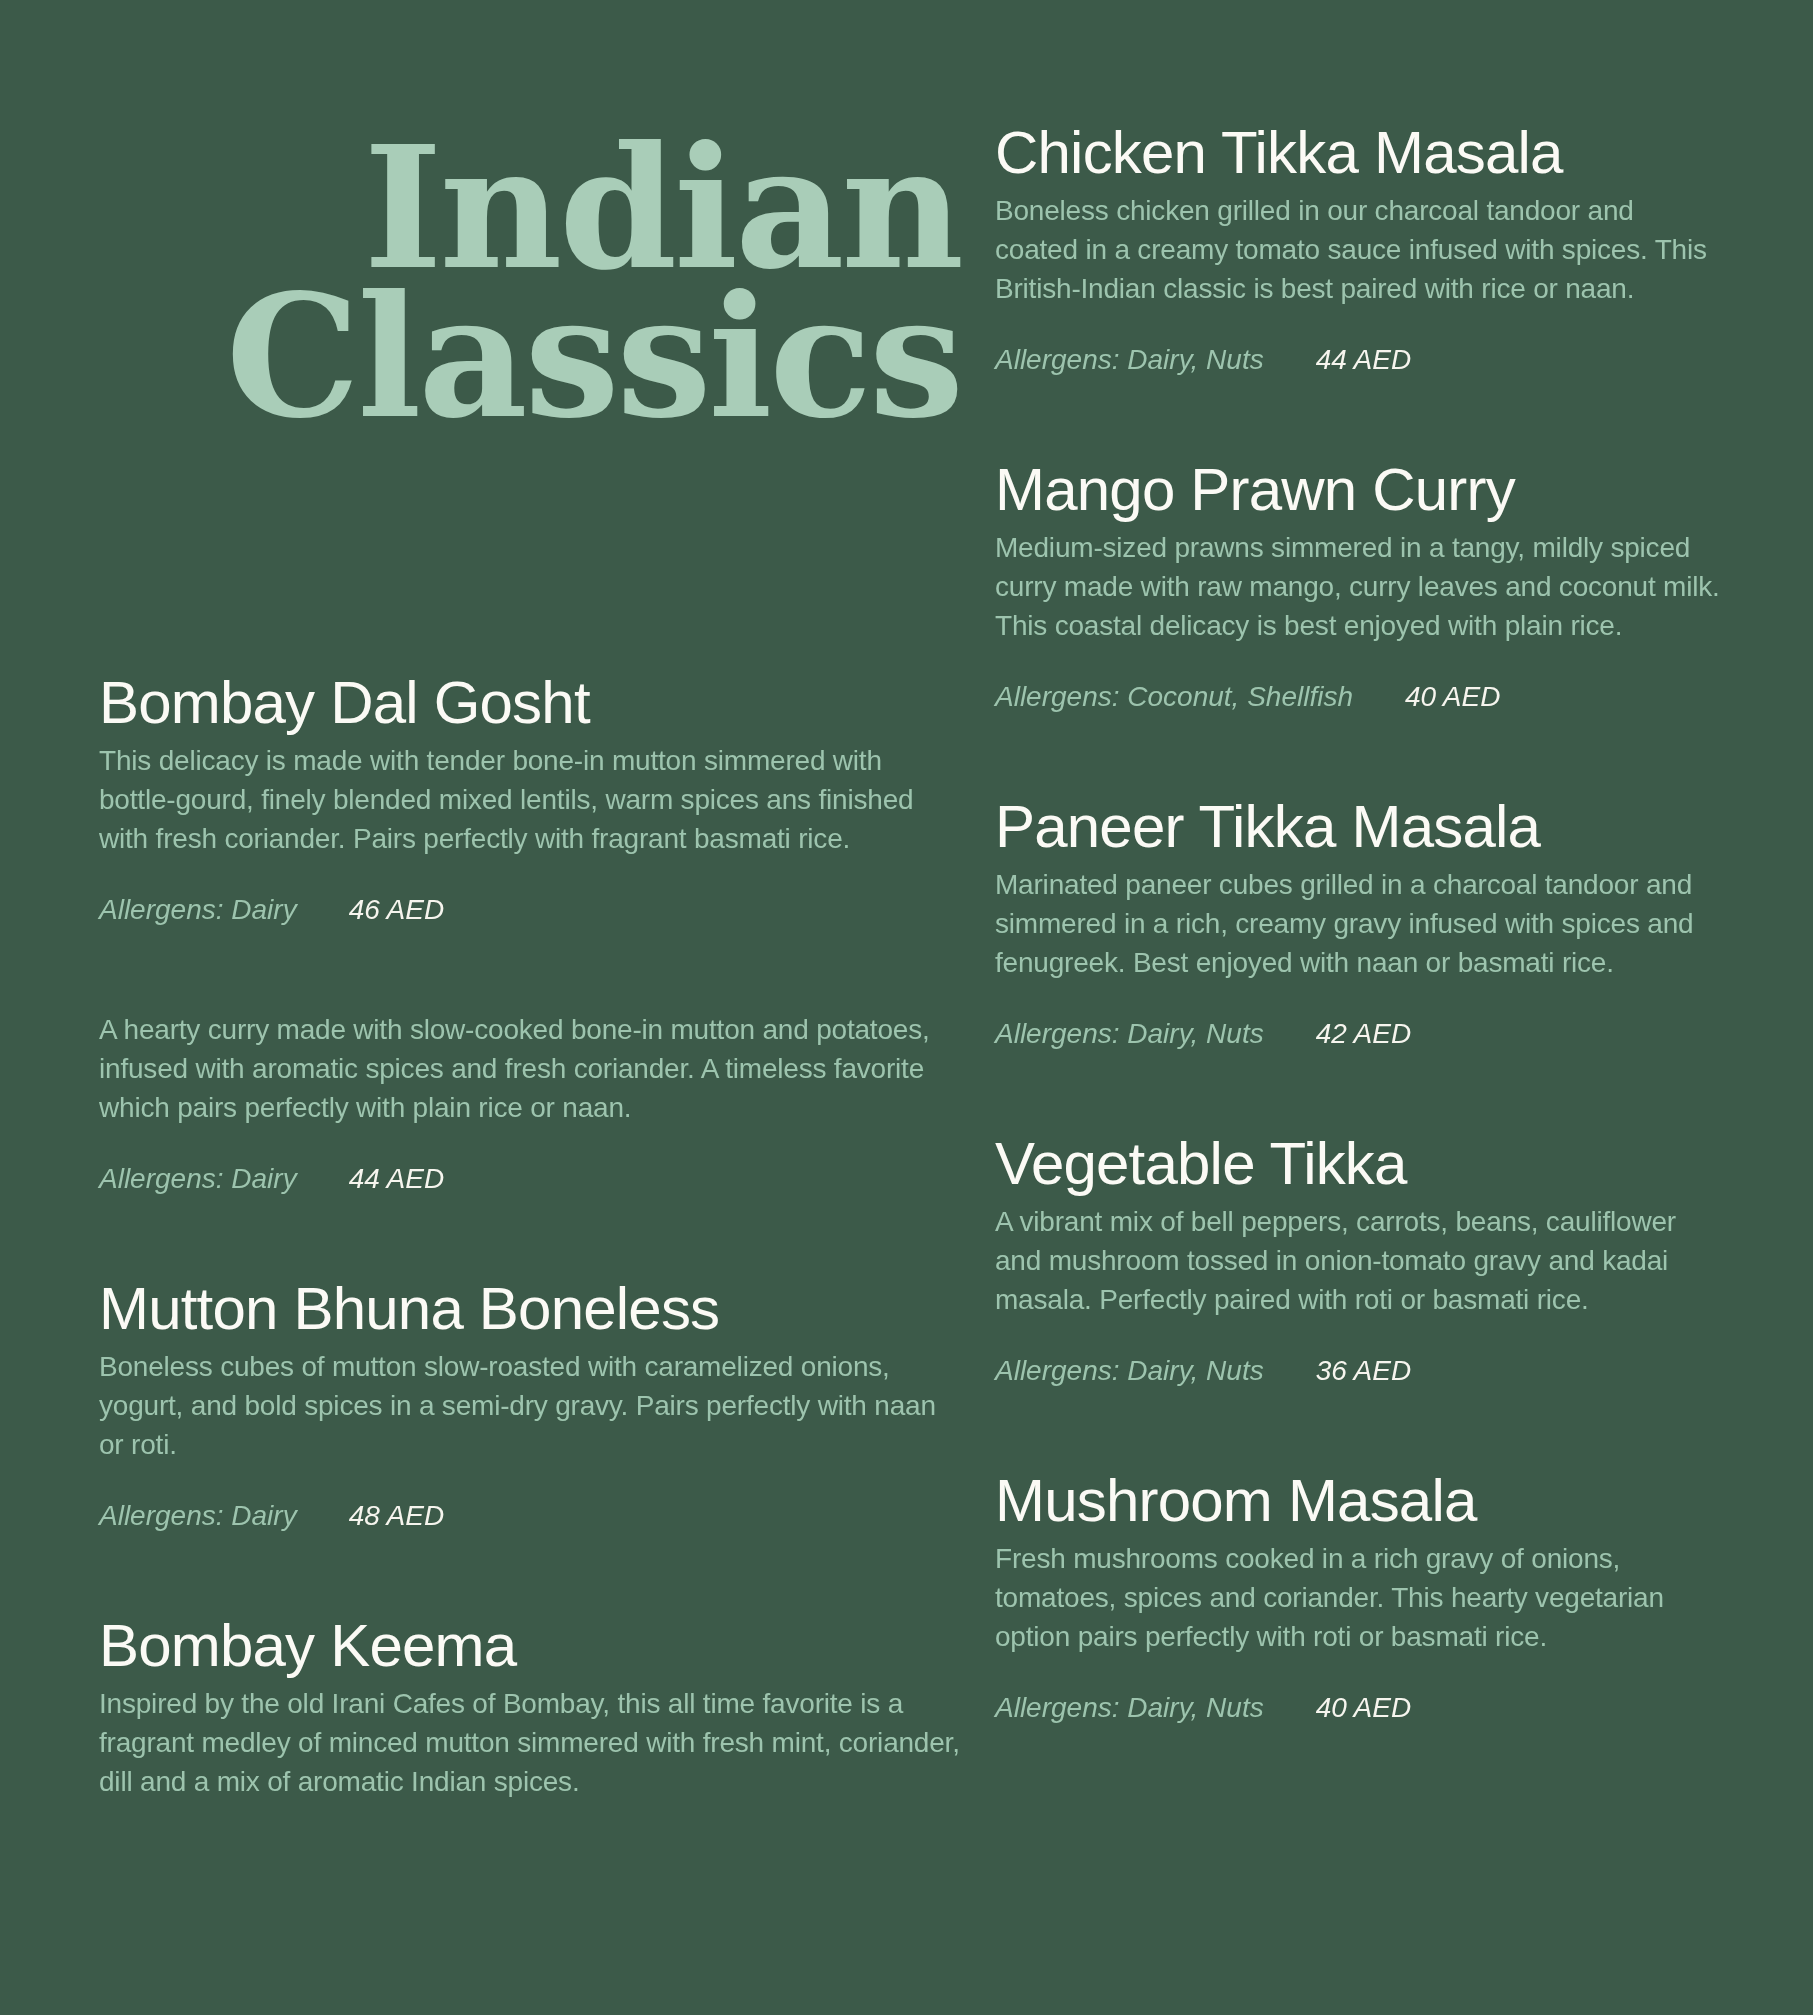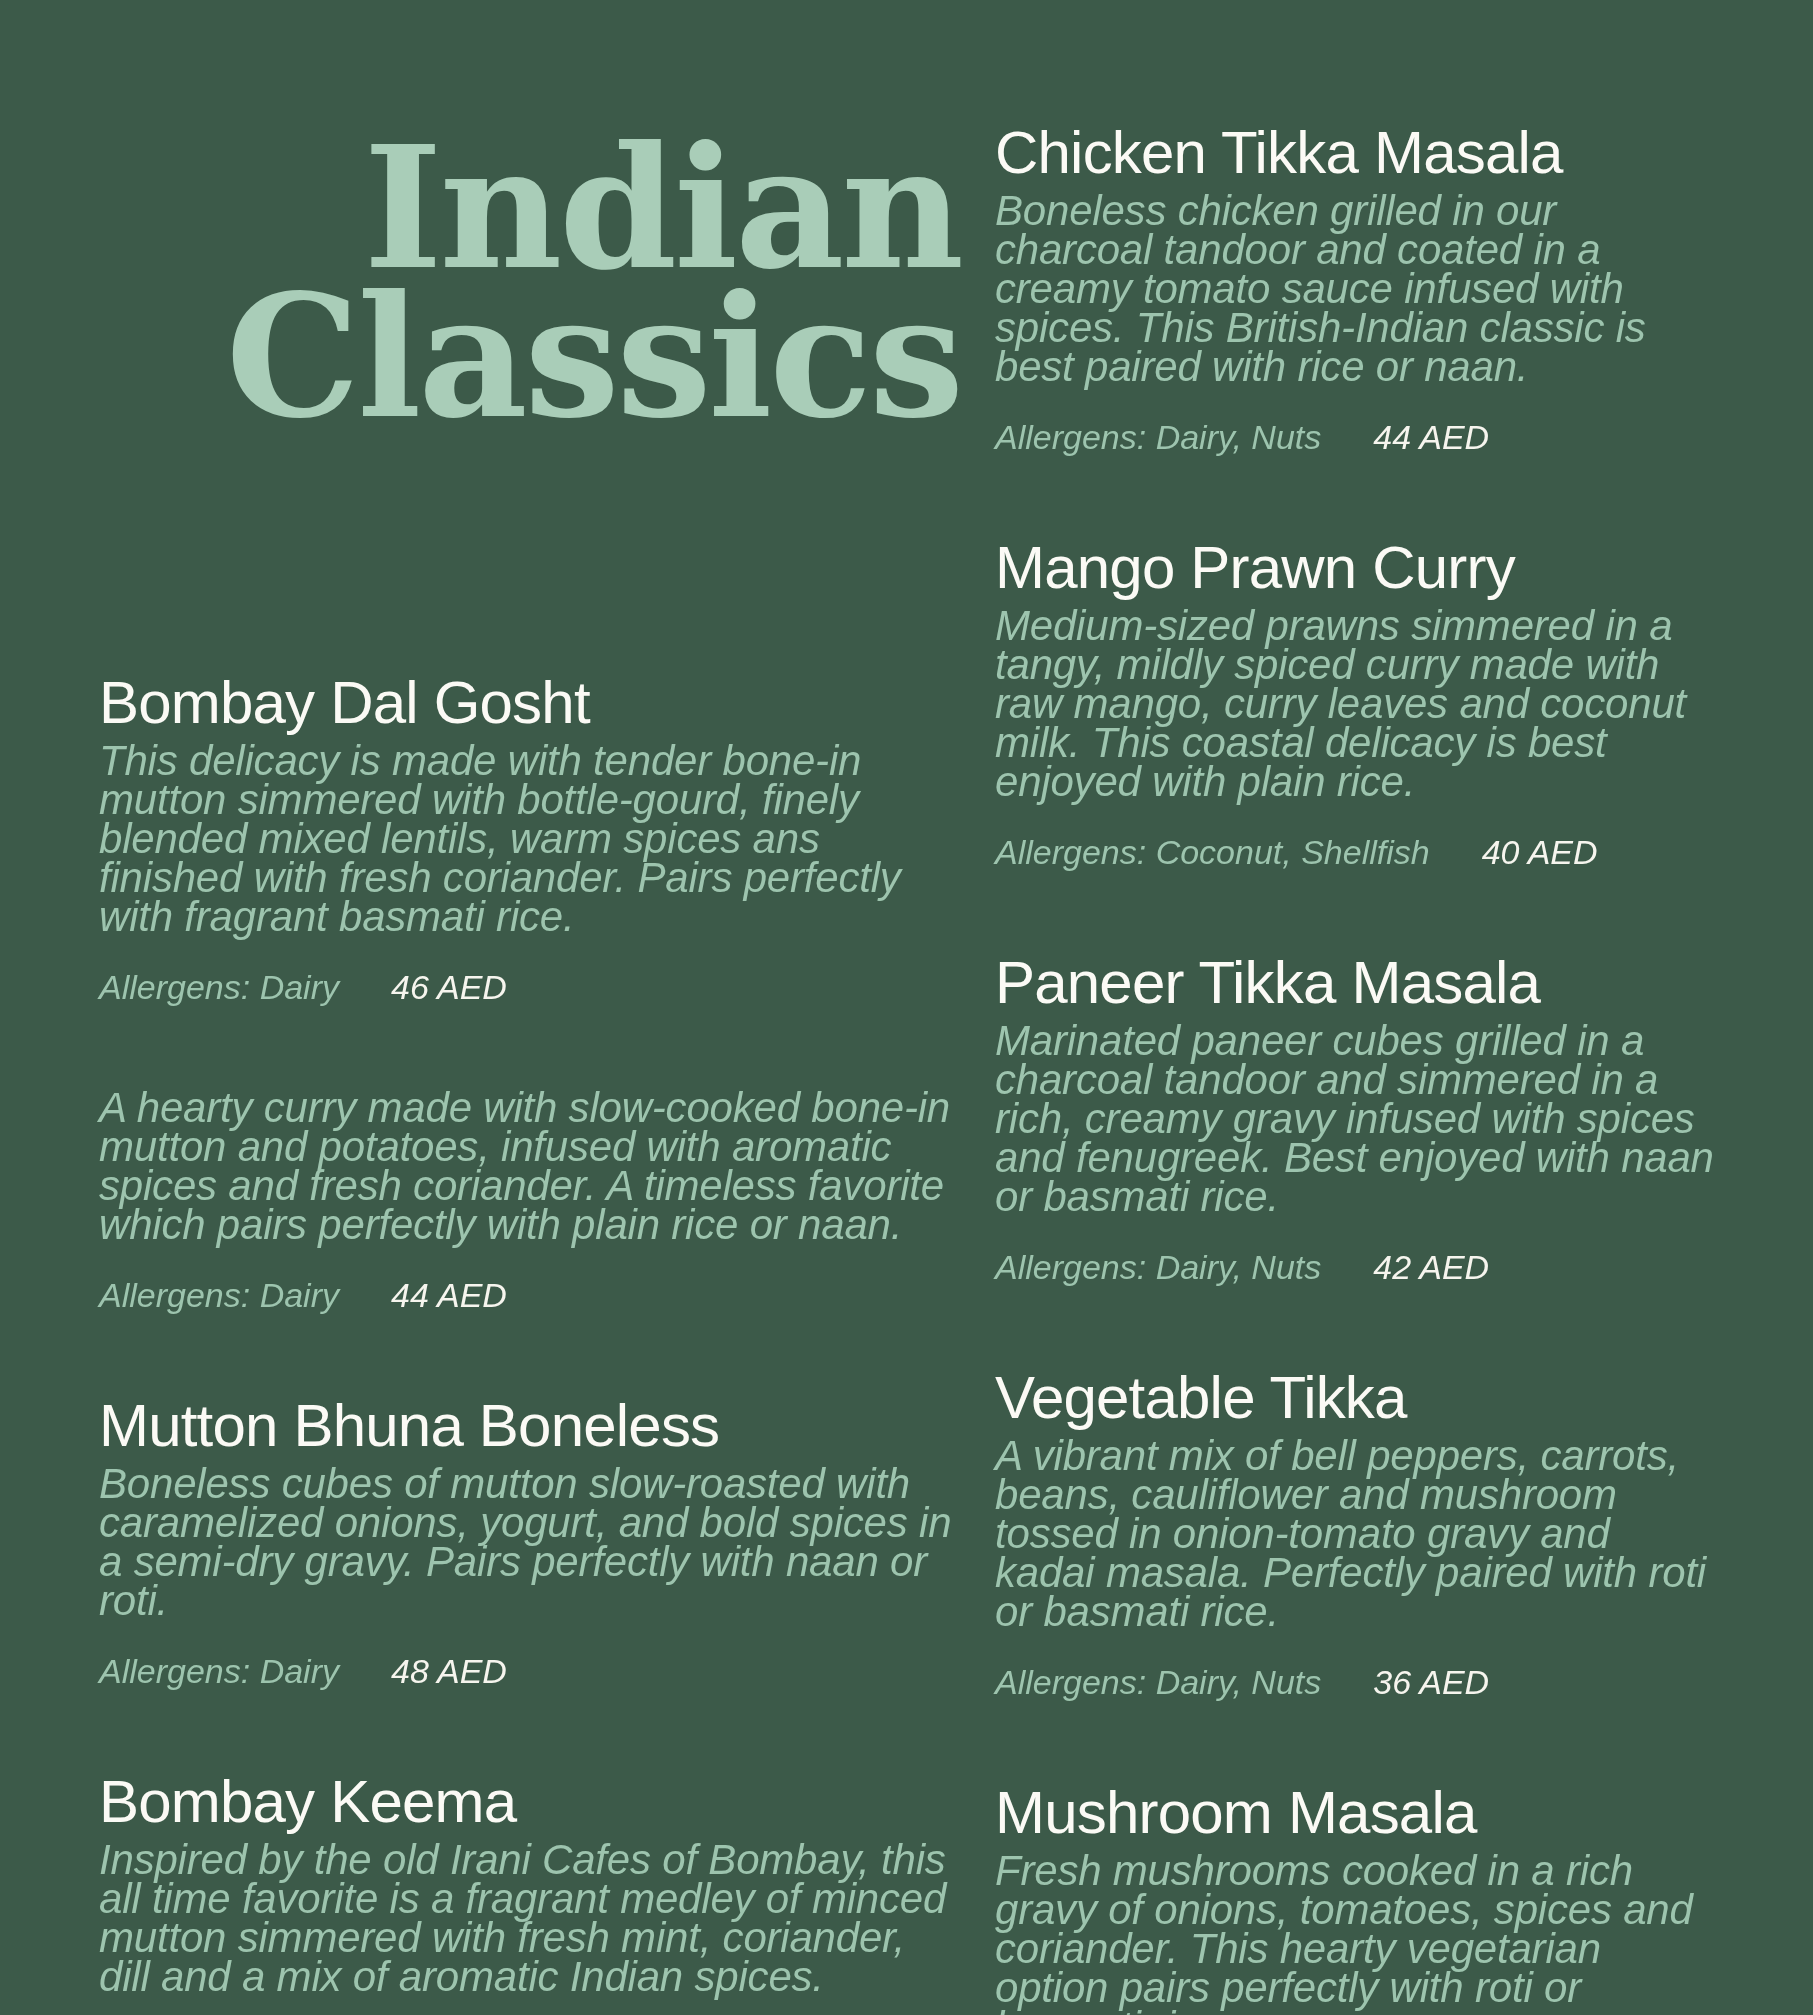--- a/index.html
+++ b/index.html
@@ -36,31 +36,30 @@
   .item .name{
     color:var(--name);
     font-size:60px;
     line-height:60px;
     font-weight:400;
     letter-spacing:-0.8px;
     margin-bottom:8px;
   }
   .item .desc{
     color:var(--desc);
-    font-size:42px;
+    font-size:28px;
     line-height:39px;
     letter-spacing:-0.2px;
     margin-bottom:32px;
-    font-style:italic;
   }
   .item .meta{
     display:flex;
     align-items:baseline;
     gap:52px;
-    font-size:34px;
+    font-size:28px;
     line-height:39px;
     font-style:italic;
   }
   .item .allergens{color:var(--allergen);}
   .item .price{color:var(--price);white-space:nowrap;}
 </style>
 </head>
 <body>
 
 <div class="col col-left">

